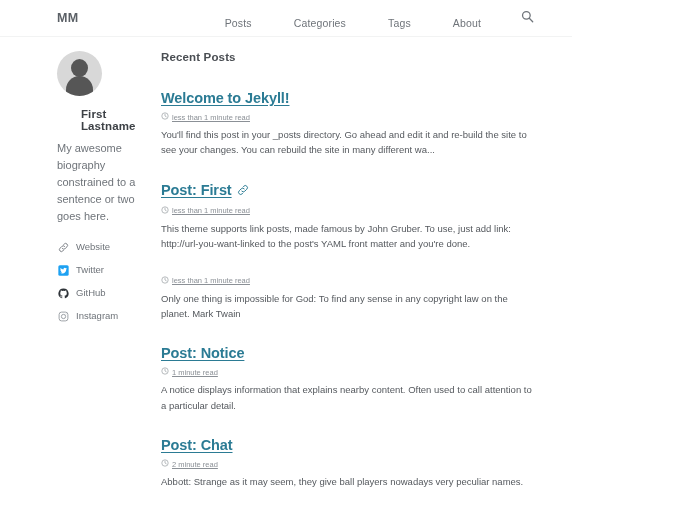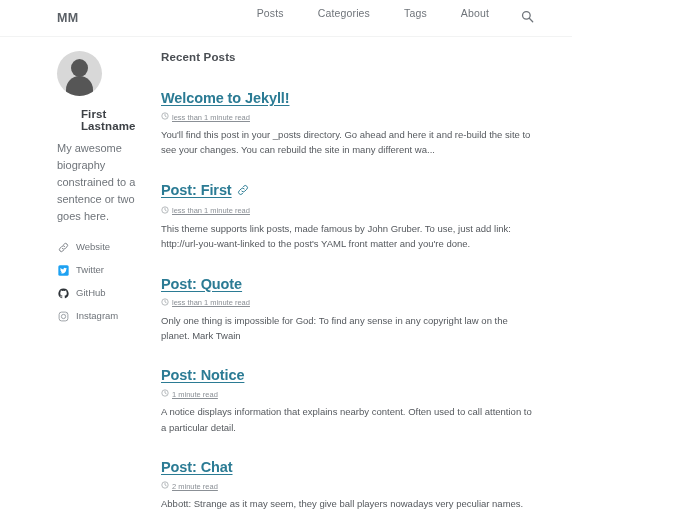--- a/index.html
+++ b/index.html
@@ -24,22 +24,22 @@
     margin-left: 57px;
     font-size: 12.5px;
     font-weight: 700;
     letter-spacing: .4px;
     color: #5b6066;
     text-decoration: none;
   }
   .nav {
     margin-left: auto;
     display: flex;
-    align-items: flex-start;
-    gap: 8px;
+    align-items: flex-end;
+    gap: 16px;
   }
   .nav-item {
     font-size: 10.5px;
     color: #6f747a;
     text-decoration: none;
     padding: 0 13px;
     letter-spacing: .15px;
     white-space: nowrap;
   }
   .search-btn {
@@ -204,21 +204,21 @@
         </div>
         <div class="post-meta">
           <span>
             <svg width="8" height="8" viewBox="0 0 16 16" fill="none" stroke="#9a9fa4" stroke-width="1.4">
               <circle cx="8" cy="8" r="6.4"></circle>
                 <path d="M8 4.3V8l2.6 1.6" stroke-linecap="round"></path>
             </svg>
           </span>
           <span>less than 1 minute read</span>
         </div>
-        <p class="post-excerpt">You'll find this post in your _posts directory. Go ahead and here it and re-build the site to see your changes. You can rebuild the site in many different wa...</p>
+        <p class="post-excerpt">You'll find this post in your _posts directory. Go ahead and edit it and re-build the site to see your changes. You can rebuild the site in many different wa...</p>
       </article>
 
       <article class="post">
         <div class="post-title-row">
           <a class="post-title" href="#">Post: First</a>
           <span>
             <svg width="12" height="12" viewBox="0 0 16 16" fill="none" stroke="#2b7b94" stroke-width="1.3" stroke-linecap="round">
               <path d="M6.4 9.6a2.8 2.8 0 0 0 4 0l2.6-2.6a2.83 2.83 0 1 0-4-4l-.9.9"></path>
               <path d="M9.6 6.4a2.8 2.8 0 0 0-4 0L3 9a2.83 2.83 0 1 0 4 4l.9-.9"></path>
             </svg>
@@ -230,23 +230,20 @@
               <circle cx="8" cy="8" r="6.4"></circle>
                 <path d="M8 4.3V8l2.6 1.6" stroke-linecap="round"></path>
             </svg>
           </span>
           <span>less than 1 minute read</span>
         </div>
         <p class="post-excerpt">This theme supports link posts, made famous by John Gruber. To use, just add link: http://url-you-want-linked to the post's YAML front matter and you're done.</p>
       </article>
 
       <article class="post">
-        <div class="post-title-row">
-          <a class="post-title" href="#">Post: Quote</a>
-        </div>
         <div class="post-meta">
           <span>
             <svg width="8" height="8" viewBox="0 0 16 16" fill="none" stroke="#9a9fa4" stroke-width="1.4">
               <circle cx="8" cy="8" r="6.4"></circle>
                 <path d="M8 4.3V8l2.6 1.6" stroke-linecap="round"></path>
             </svg>
           </span>
           <span>less than 1 minute read</span>
         </div>
         <p class="post-excerpt">Only one thing is impossible for God: To find any sense in any copyright law on the planet. Mark Twain</p>

